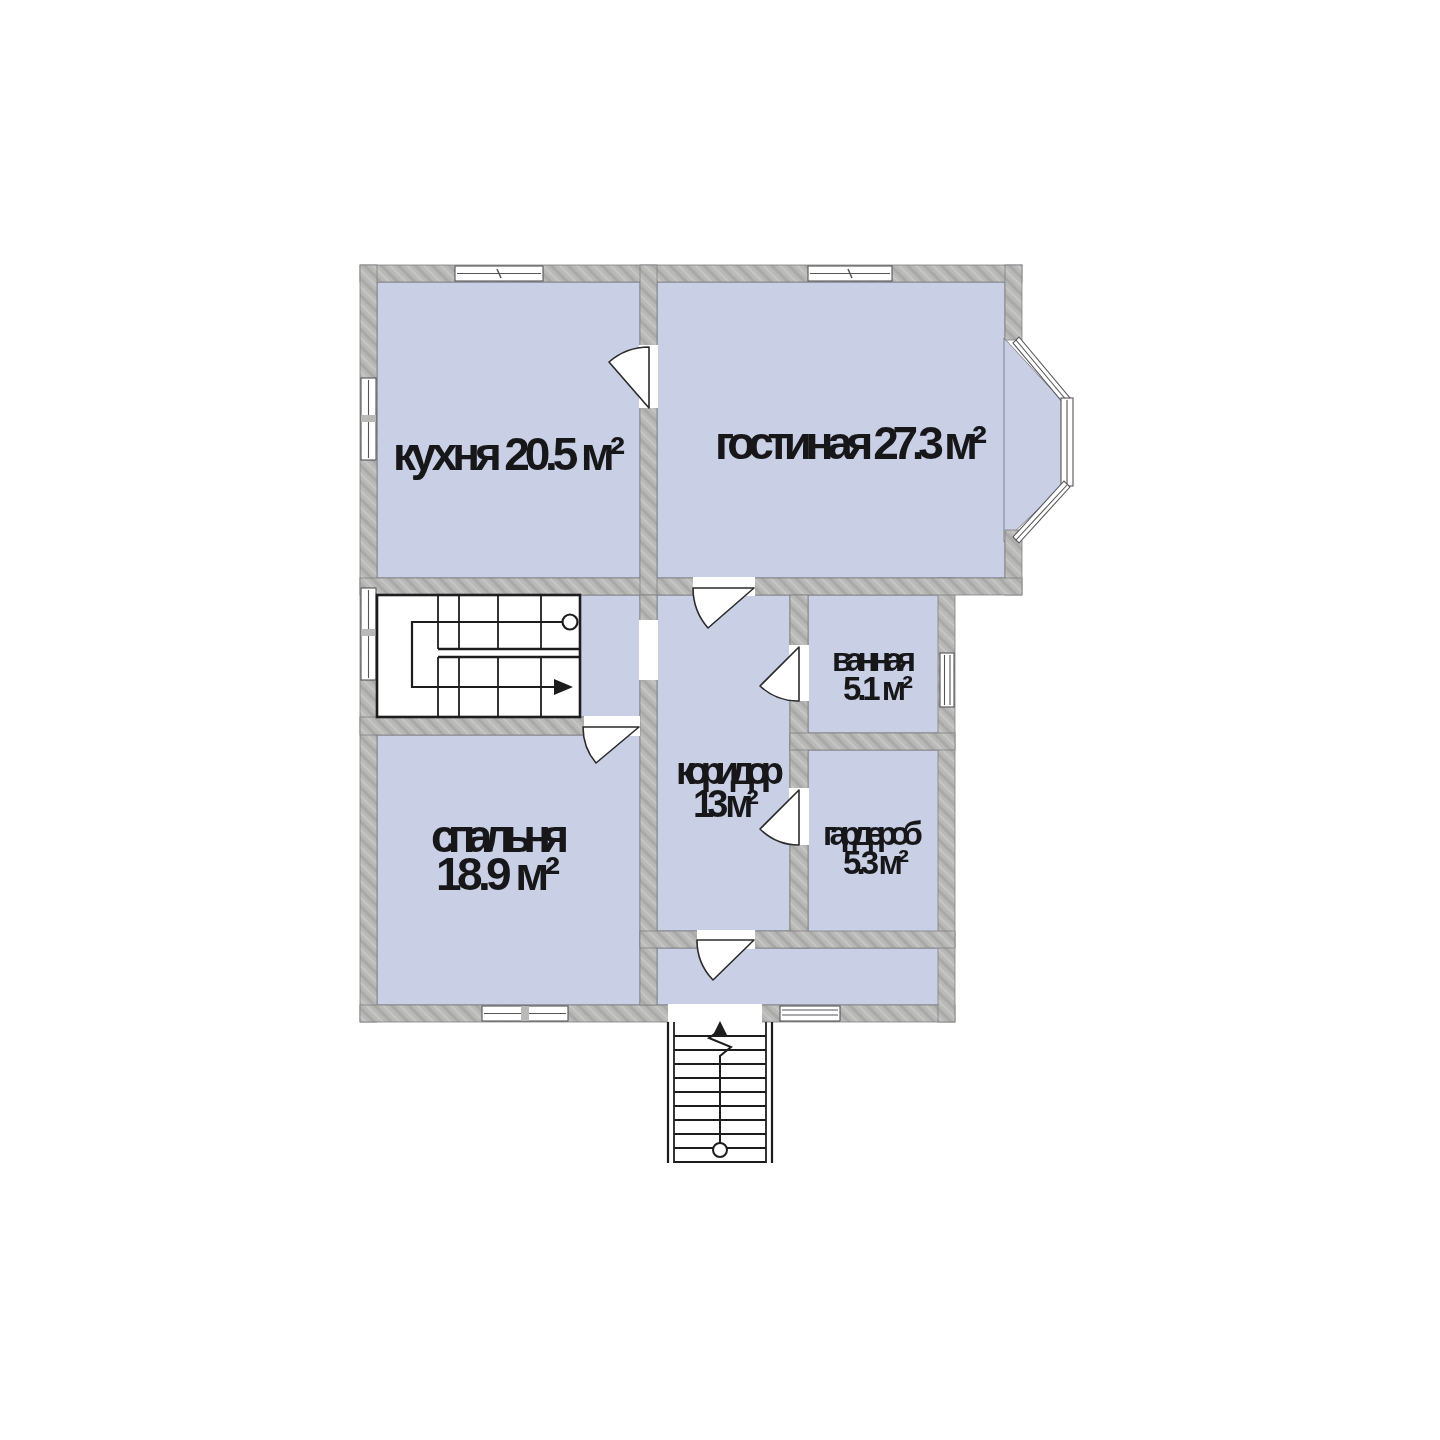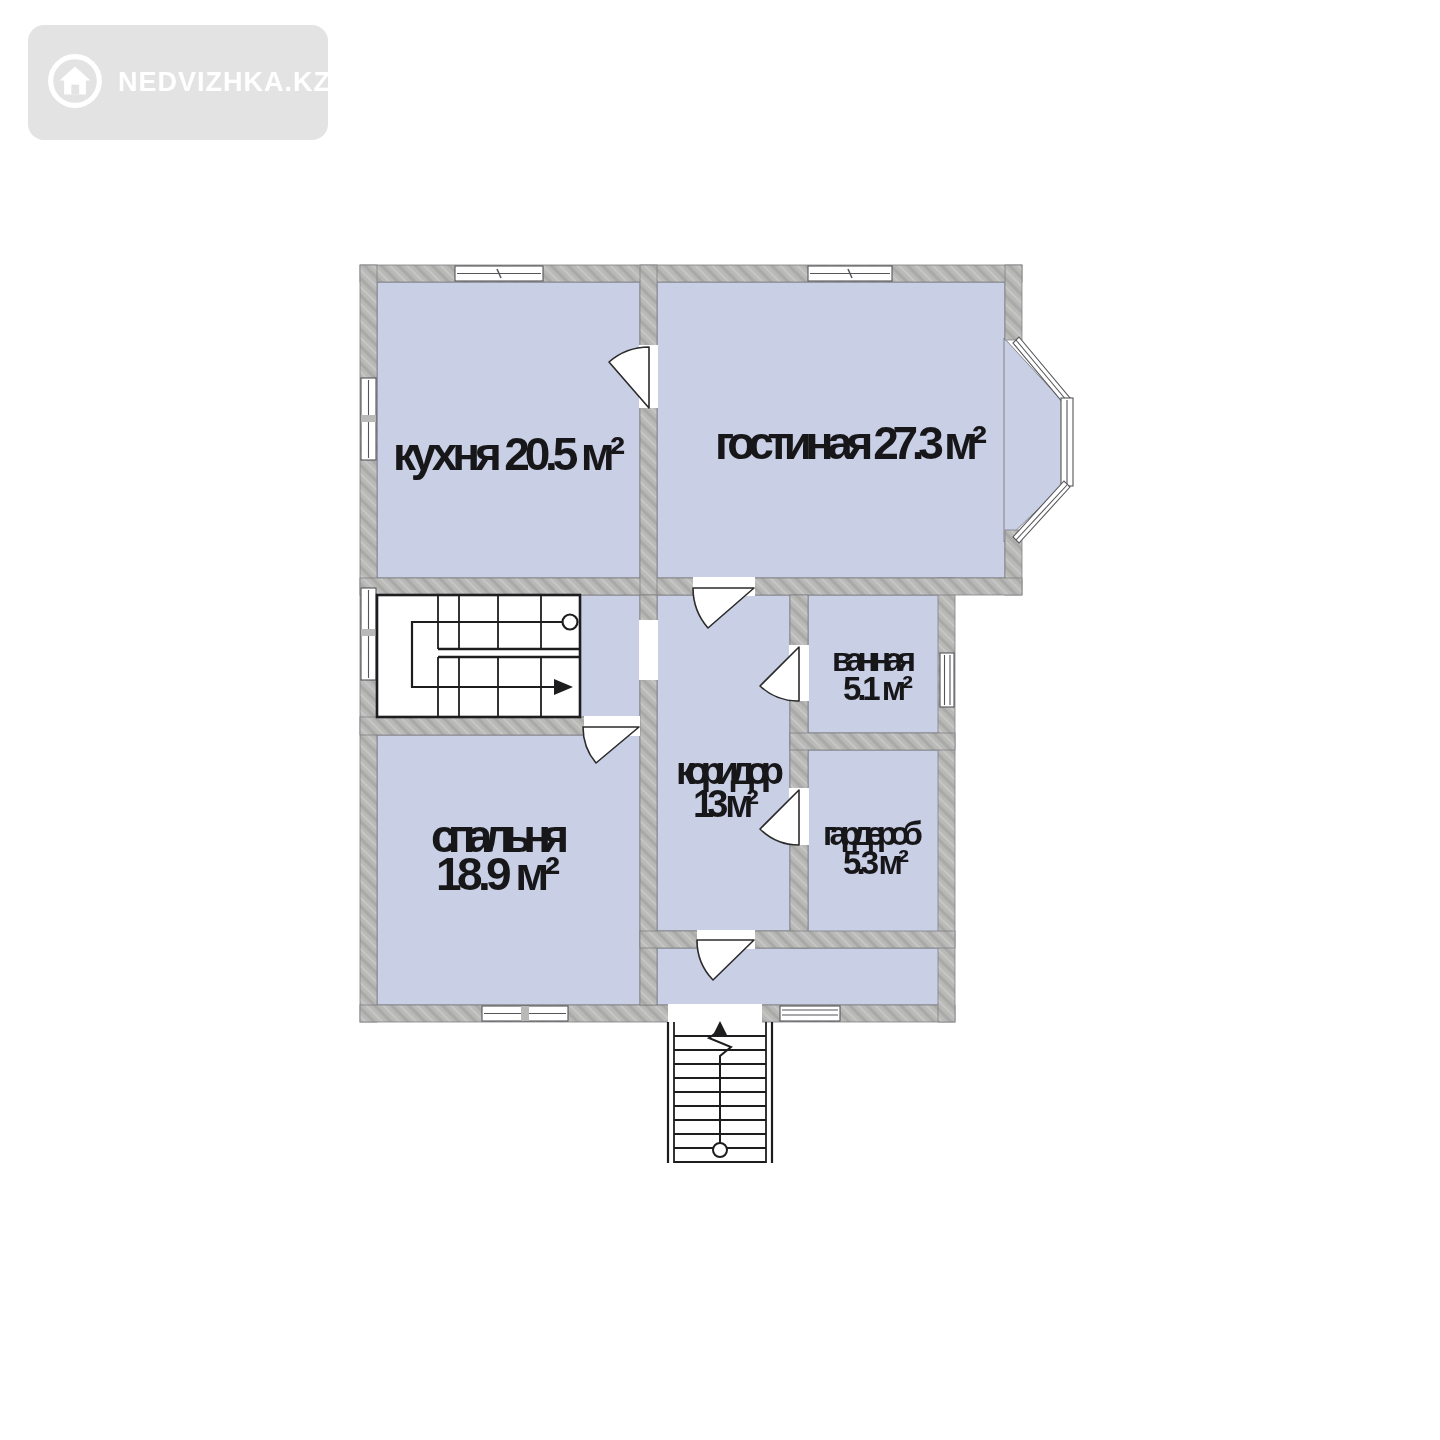--- a/index.html
+++ b/index.html
@@ -16,30 +16,20 @@
   }
   
   svg.plan{position:absolute;left:0;top:0;}
   .room-label{fill:#17171a;font-family:"Liberation Sans",sans-serif;font-weight:700;}
 </style>
 </head>
 <body>
 
 <div class="stage">
 
-  <div class="badge">
-    <span>
-      <svg width="58" height="58" viewBox="0 0 56 56">
-        <circle cx="28" cy="28" r="23.5" fill="none" stroke="#ffffff" stroke-width="5"></circle>
-        <path d="M28 14 L43 27.5 L38.5 27.5 L38.5 41 L17.5 41 L17.5 27.5 L13 27.5 Z" fill="#ffffff"></path>
-        <rect x="24.5" y="31.5" width="7.5" height="9.5" fill="#e3e3e3"></rect>
-      </svg>
-    </span>
-    <span class="brand">NEDVIZHKA.KZ</span>
-  </div>
 
   <svg class="plan" width="1440" height="1440" viewBox="0 0 1440 1440">
     <defs>
       <pattern id="hatch" width="12" height="12" patternUnits="userSpaceOnUse" patternTransform="rotate(45)">
         <rect width="12" height="12" fill="#b9b9b8"></rect>
         <line x1="0" y1="2" x2="12" y2="2" stroke="#a8a8a6" stroke-width="3"></line>
         <line x1="0" y1="8" x2="12" y2="8" stroke="#c6c6c4" stroke-width="2"></line>
       </pattern>
     </defs>
 

